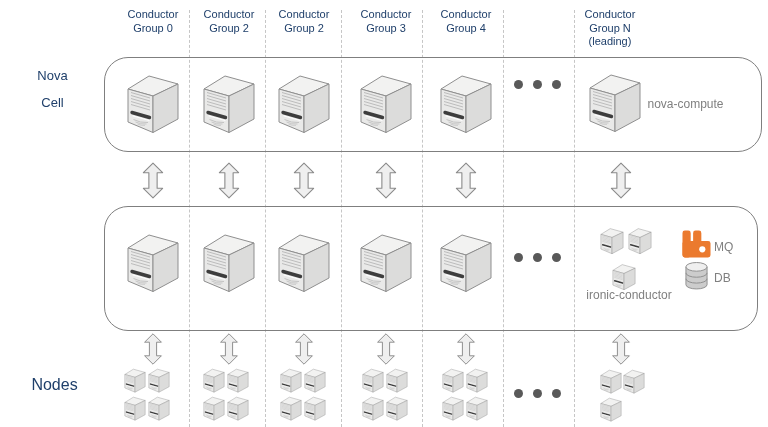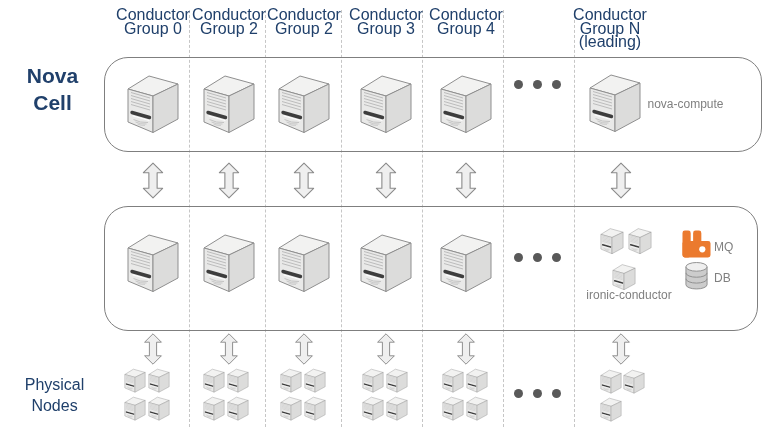--- a/index.html
+++ b/index.html
@@ -1,23 +1,23 @@
 <!DOCTYPE html>
 <html><head>
 <meta charset="utf-8">
 <style>
   html,body{margin:0;padding:0;background:#ffffff;}
   #canvas{
     position:relative;width:768px;height:427px;background:#ffffff;overflow:hidden;
     font-family:"Liberation Sans","DejaVu Sans",sans-serif;
   }
   .col-hdr{position:absolute;top:8px;width:86px;text-align:center;
-    font-size:16px;line-height:13.5px;color:#20406b;}
+    font-size:11px;line-height:13.5px;color:#20406b;}
   .row-label{position:absolute;text-align:center;color:#20406b;}
-  .lbl-big{font-size:21px;line-height:27px;font-weight:bold;}
+  .lbl-big{font-size:13px;line-height:27px;}
   .lbl-mid{font-size:16px;line-height:21px;}
   .dash{position:absolute;top:10px;bottom:0;width:0;border-left:1px dashed #c6c6c6;}
   .rbox{position:absolute;border:1.5px solid #7f7f7f;border-radius:24px;background:transparent;}
   .icon{position:absolute;}
   .annot{position:absolute;color:#808080;font-size:12px;line-height:14px;text-align:center;}
   .dots{position:absolute;display:flex;gap:10px;}
   .dot{width:9px;height:9px;border-radius:50%;background:#595959;}
   .node-grid{position:absolute;display:grid;grid-template-columns:22px 22px;grid-auto-rows:26px;gap:2px;}
   svg.fit{display:block;width:100%;height:100%;}
 </style>
@@ -100,21 +100,20 @@
     <div>Conductor</div>
     <div>Group N</div>
     <div>(leading)</div>
   </div>
 
   <div class="row-label lbl-big" style="left:5px;top:62px;width:95px">
     <div>Nova</div>
     <div>Cell</div>
   </div>
   <div class="row-label lbl-mid" style="left:2px;top:374px;width:105px">
-    <div>Physical</div>
     <div>Nodes</div>
   </div>
 
   <div class="rbox" style="left:104px;top:57px;width:656px;height:93px"></div>
   <div class="rbox" style="left:104px;top:206px;width:652px;height:123px"></div>
 
   <div class="icon" style="left:126px;top:75px;width:54px;height:60px">
       <svg class="fit">
         <use href="#sym-server"></use>
       </svg>

